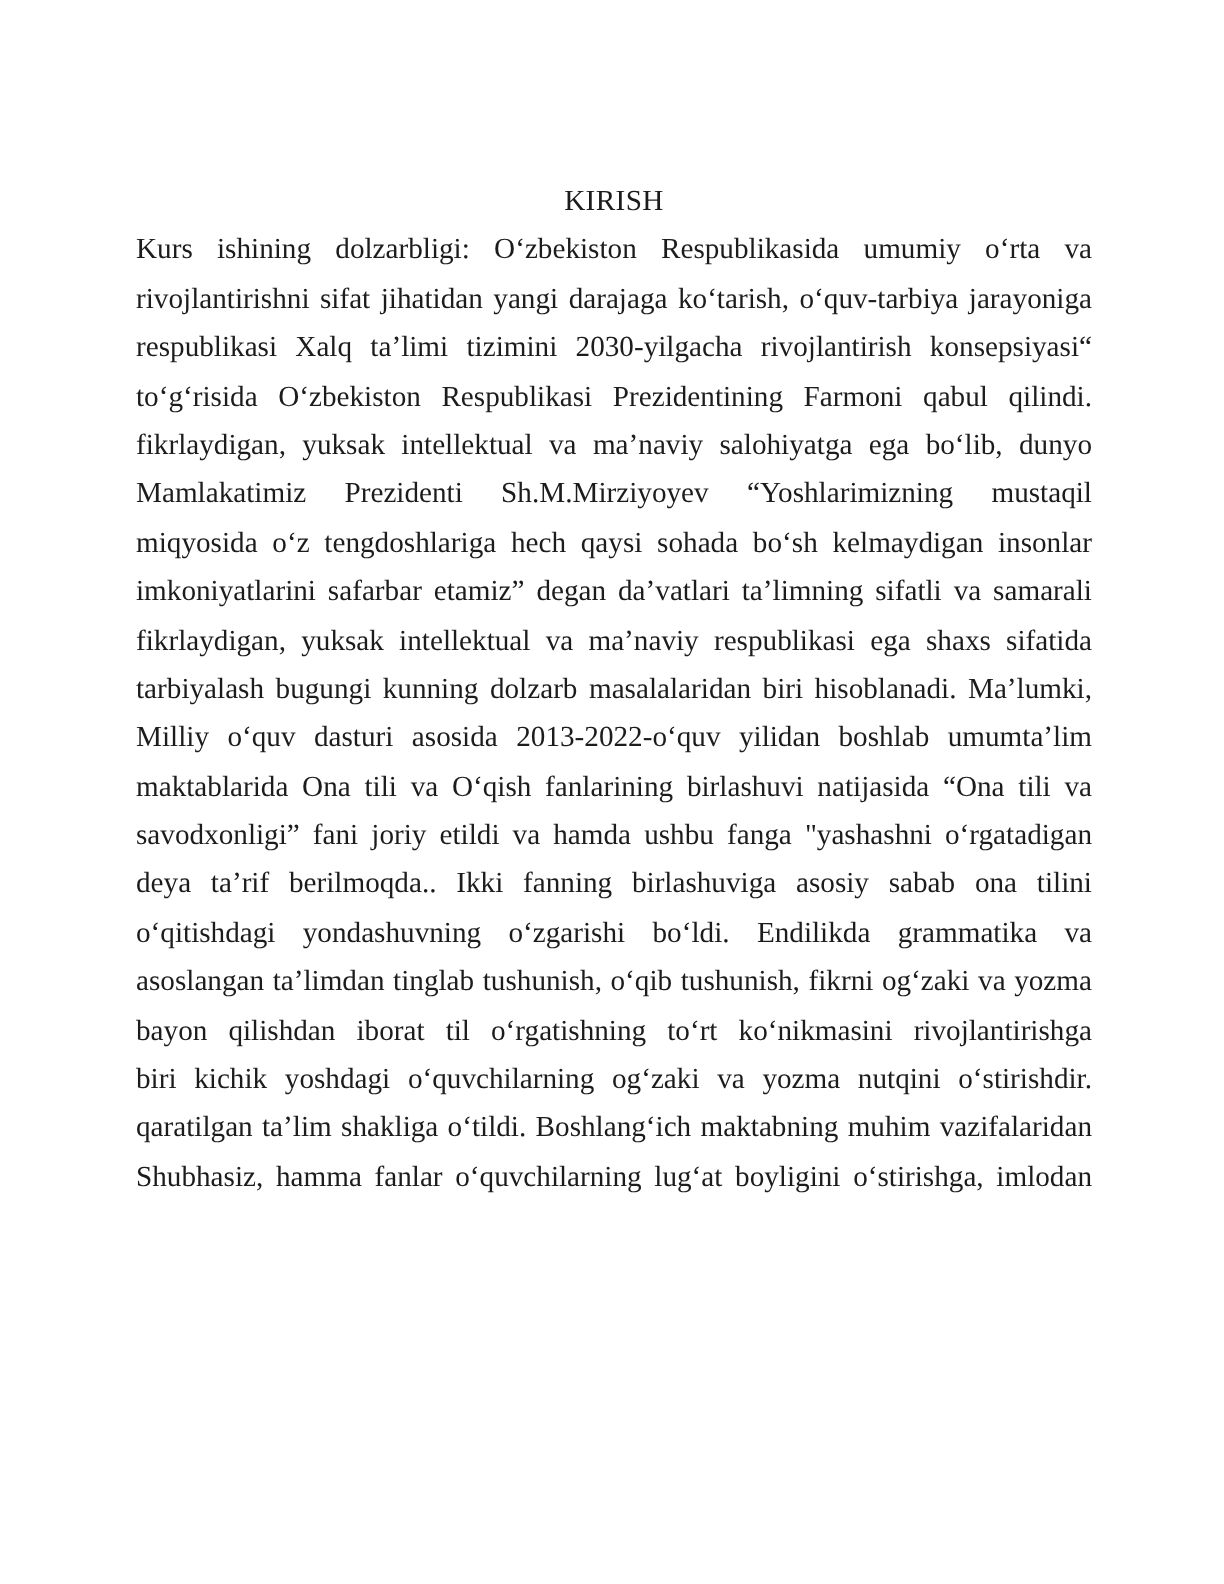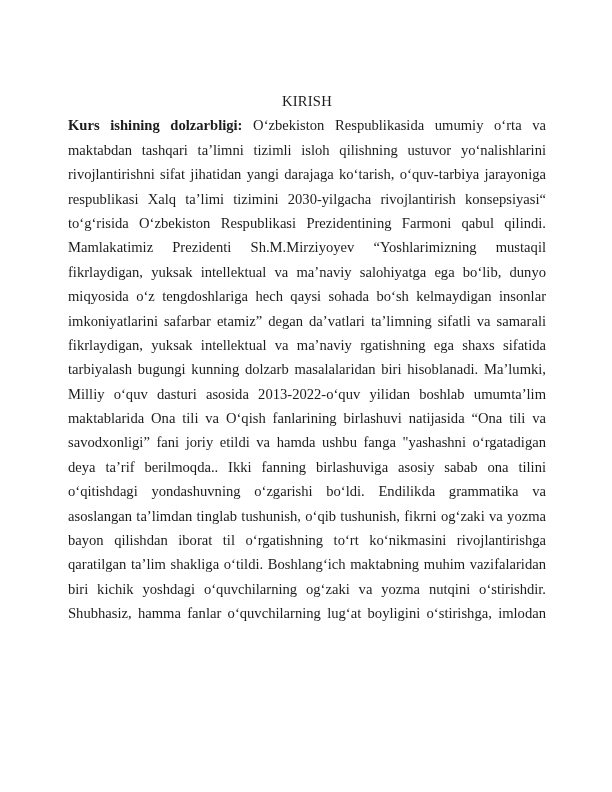--- a/index.html
+++ b/index.html
@@ -32,46 +32,45 @@
     white-space: normal;
     overflow: hidden;
   }
   .title-line {
     text-align: center;
     text-align-last: center;
     -moz-text-align-last: center;
     letter-spacing: 0.2px;
   }
   .bold-lead {
-    font-weight: bold;
+    font-weight: normal;
   }
 </style>
 </head>
 <body>
 
 <div class="page">
   <div class="doc-lines">
     <div class="line title-line">KIRISH</div>
     <div id="paragraph-container">
         <div class="line"><span class="bold-lead">Kurs ishining dolzarbligi:</span> O‘zbekiston Respublikasida umumiy o‘rta va</div>
-        <div class="line">maktabdan tashqari ta’limni tizimli isloh qilishning ustuvor yo‘nalishlarini</div>
         <div class="line">rivojlantirishni sifat jihatidan yangi darajaga ko‘tarish, o‘quv-tarbiya jarayoniga</div>
         <div class="line">respublikasi Xalq ta’limi tizimini 2030-yilgacha rivojlantirish konsepsiyasi“</div>
         <div class="line">to‘g‘risida O‘zbekiston Respublikasi Prezidentining Farmoni qabul qilindi.</div>
+        <div class="line">fikrlaydigan, yuksak intellektual va ma’naviy salohiyatga ega bo‘lib, dunyo</div>
         <div class="line">Mamlakatimiz Prezidenti Sh.M.Mirziyoyev “Yoshlarimizning mustaqil</div>
-        <div class="line">fikrlaydigan, yuksak intellektual va ma’naviy salohiyatga ega bo‘lib, dunyo</div>
         <div class="line">miqyosida o‘z tengdoshlariga hech qaysi sohada bo‘sh kelmaydigan insonlar bo‘lib</div>
         <div class="line">imkoniyatlarini safarbar etamiz” degan da’vatlari ta’limning sifatli va samarali</div>
-        <div class="line">fikrlaydigan, yuksak intellektual va ma’naviy rgatishning ega shaxs sifatida</div>
+        <div class="line">fikrlaydigan, yuksak intellektual va ma’naviy respublikasi ega shaxs sifatida</div>
         <div class="line">tarbiyalash bugungi kunning dolzarb masalalaridan biri hisoblanadi. Ma’lumki,</div>
         <div class="line">Milliy o‘quv dasturi asosida 2013-2022-o‘quv yilidan boshlab umumta’lim</div>
         <div class="line">maktablarida Ona tili va O‘qish fanlarining birlashuvi natijasida “Ona tili va o‘qish</div>
         <div class="line">savodxonligi” fani joriy etildi va hamda ushbu fanga "yashashni o‘rgatadigan fan"</div>
         <div class="line">deya ta’rif berilmoqda.. Ikki fanning birlashuviga asosiy sabab ona tilini</div>
         <div class="line">o‘qitishdagi yondashuvning o‘zgarishi bo‘ldi. Endilikda grammatika va yodlashga</div>
         <div class="line">asoslangan ta’limdan tinglab tushunish, o‘qib tushunish, fikrni og‘zaki va yozma</div>
         <div class="line">bayon qilishdan iborat til o‘rgatishning to‘rt ko‘nikmasini rivojlantirishga</div>
+        <div class="line">biri kichik yoshdagi o‘quvchilarning og‘zaki va yozma nutqini o‘stirishdir.</div>
         <div class="line">qaratilgan ta’lim shakliga o‘tildi. Boshlang‘ich maktabning muhim vazifalaridan</div>
-        <div class="line">biri kichik yoshdagi o‘quvchilarning og‘zaki va yozma nutqini o‘stirishdir.</div>
         <div class="line">Shubhasiz, hamma fanlar o‘quvchilarning lug‘at boyligini o‘stirishga, imlodan</div>
       </div>
   </div>
 </div>
 
 </body></html>

